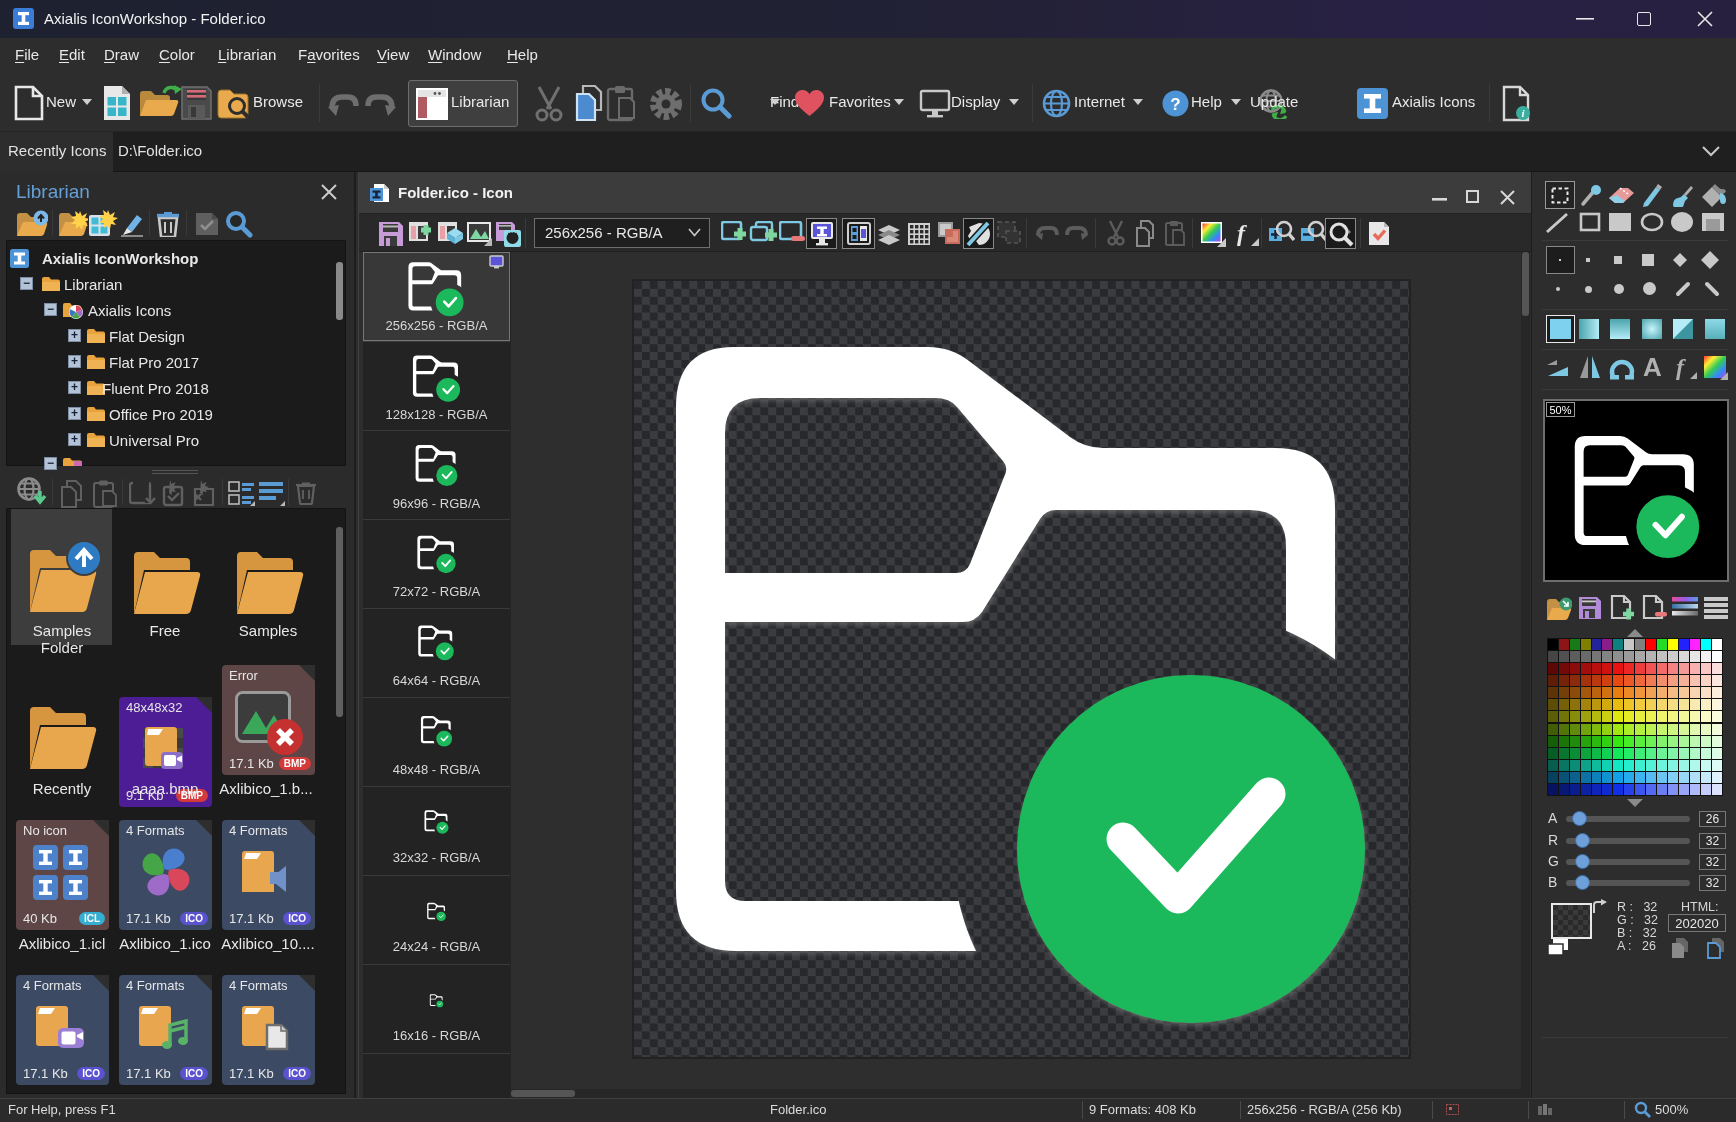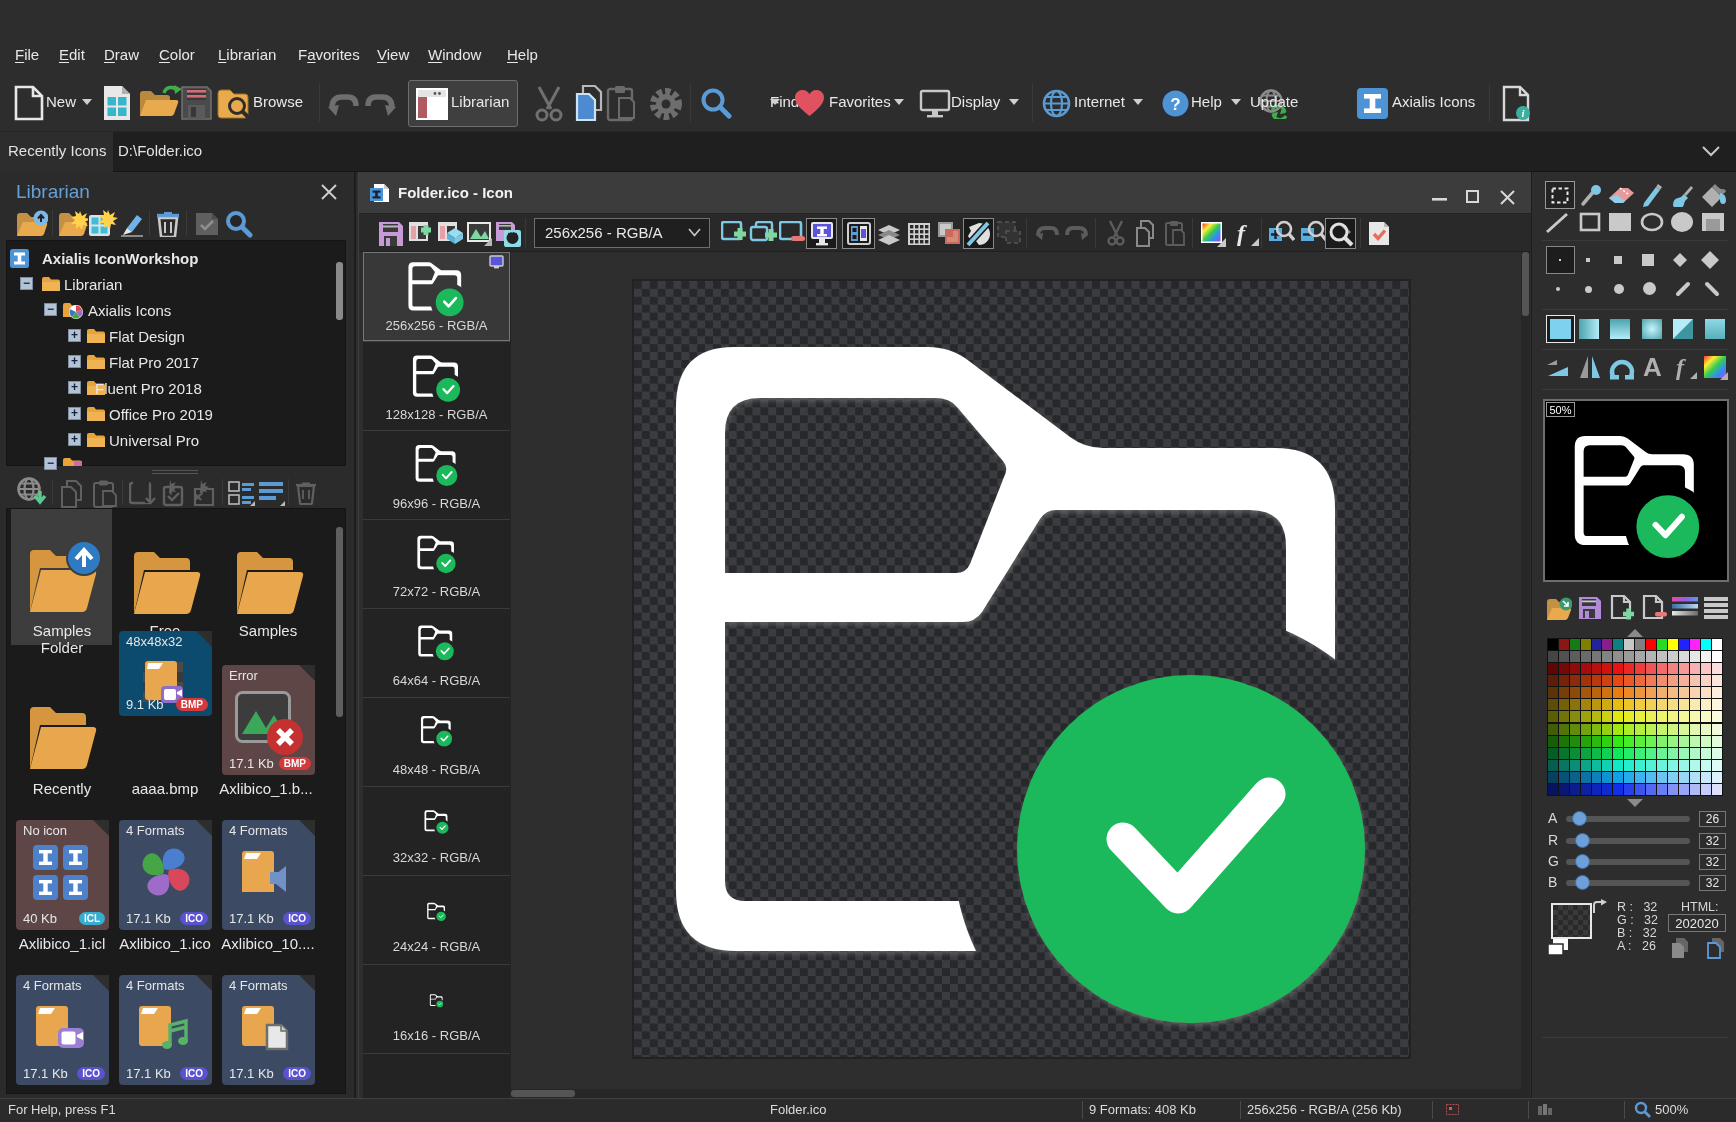--- a/index.html
+++ b/index.html
@@ -52,20 +52,36 @@
 #palette i{position:absolute;width:10px;height:11px;outline:1px solid #111}
 .sl-label{position:absolute;font-size:14px;color:#d8d8d8}
 .sl-track{position:absolute;height:6px;background:#555;border-radius:3px}
 .sl-thumb{position:absolute;width:15px;height:15px;border-radius:50%;background:#6f9fd8;border:1px solid #3a6ea5}
 .sl-box{position:absolute;width:27px;height:16px;border:1px solid #777;color:#e8e8e8;font-size:12px;text-align:center;line-height:15px}
 .cinf{position:absolute;font-size:12.5px;color:#d8d8d8}
 </style></head>
 <body>
 <div id="root">
 
+  <div id="titlebar">
+    <svg class="ic" style="left:13px;top:8px" width="21" height="21">
+        <rect width="21" height="21" rx="3" fill="#3b7cd6"></rect>
+        <rect x="5" y="4" width="11" height="3.2" fill="#fff"></rect>
+        <rect x="5" y="13.8" width="11" height="3.2" fill="#fff"></rect>
+        <rect x="8.7" y="6" width="3.6" height="9" fill="#fff"></rect>
+      </svg>
+    <div class="txt">Axialis IconWorkshop - Folder.ico</div>
+    <svg class="ic" style="left:1576px;top:18px" width="18" height="2">
+        <rect width="18" height="1.6" fill="#e8e8e8"></rect>
+      </svg>
+    <div class="a" style="left:1637px;top:12px;width:14px;height:14px;border:1.6px solid #e8e8e8;border-radius:2px"></div>
+    <svg class="ic" style="left:1697px;top:11px" width="16" height="16">
+        <path d="M1,1 L15,15 M15,1 L1,15" stroke="#e8e8e8" stroke-width="1.6"></path>
+      </svg>
+  </div>
 
   <div id="menubar">
     <span style="left:15px"><u>F</u>ile</span>
     <span style="left:59px"><u>E</u>dit</span>
     <span style="left:104px"><u>D</u>raw</span>
     <span style="left:159px"><u>C</u>olor</span>
     <span style="left:218px"><u>L</u>ibrarian</span>
     <span style="left:298px">F<u>a</u>vorites</span>
     <span style="left:377px"><u>V</u>iew</span>
     <span style="left:428px"><u>W</u>indow</span>
@@ -316,21 +332,21 @@
     <svg class="ic" style="left:86px;top:354px" width="19" height="16">
         <path d="M1,15 V3 q0,-2 2,-2 h5 l2,2.5 h7 q2,0 2,2 V15 Z" fill="#e8a33d"></path>
         <path d="M1,15 V6 h18 V15 Z" fill="#f0b354"></path>
       </svg>
     <div class="trow" style="left:109px;top:354px">Flat Pro 2017</div>
     <div class="exp" style="left:68px;top:381px">+</div>
     <svg class="ic" style="left:86px;top:380px" width="19" height="16">
         <path d="M1,15 V3 q0,-2 2,-2 h5 l2,2.5 h7 q2,0 2,2 V15 Z" fill="#e8a33d"></path>
         <path d="M1,15 V6 h18 V15 Z" fill="#f0b354"></path>
       </svg>
-    <div class="trow" style="left:95px;top:380px">Fluent Pro 2018</div>
+    <div class="trow" style="left:102px;top:380px">Fluent Pro 2018</div>
     <div class="exp" style="left:68px;top:407px">+</div>
     <svg class="ic" style="left:86px;top:406px" width="19" height="16">
         <path d="M1,15 V3 q0,-2 2,-2 h5 l2,2.5 h7 q2,0 2,2 V15 Z" fill="#e8a33d"></path>
         <path d="M1,15 V6 h18 V15 Z" fill="#f0b354"></path>
       </svg>
     <div class="trow" style="left:109px;top:406px">Office Pro 2019</div>
     <div class="exp" style="left:68px;top:433px">+</div>
     <svg class="ic" style="left:86px;top:432px" width="19" height="16">
         <path d="M1,15 V3 q0,-2 2,-2 h5 l2,2.5 h7 q2,0 2,2 V15 Z" fill="#e8a33d"></path>
         <path d="M1,15 V6 h18 V15 Z" fill="#f0b354"></path>
@@ -421,21 +437,21 @@
       <path d="M4,72 V14 q0,-4 4,-4 h16 l6,6 h26 q4,0 4,4 v8 H14 Z" fill="#d6953f"></path>
       <path d="M4,72 L15,30 h52 q4,0 3,4 l-9,34 q-1,4 -5,4 Z" fill="#e8a74c"></path>
     </svg>
     <div class="gcell-label" style="left:218px;top:622px">Samples</div>
 
     <svg class="ic" style="left:26px;top:697px" width="76" height="76">
       <path d="M4,72 V14 q0,-4 4,-4 h16 l6,6 h26 q4,0 4,4 v8 H14 Z" fill="#d6953f"></path>
       <path d="M4,72 L15,30 h52 q4,0 3,4 l-9,34 q-1,4 -5,4 Z" fill="#e8a74c"></path>
     </svg>
     <div class="gcell-label" style="left:12px;top:780px">Recently</div>
-    <div class="card" style="left:119px;top:631px;height:85px;width:93px;background:#0c4a6e">
+    <div class="card" style="left:119px;top:697px;height:110px;width:93px;background:#4c1d95">
       <div class="fold" style="border-width:0 16px 16px 0;border-color:transparent #2e2e2e transparent transparent"></div>
       <div class="tt">48x48x32</div>
       <svg class="ic" style="left:22px;top:25px" width="48" height="52">
           <rect x="2" y="6" width="40" height="40" fill="#4a4a4a"></rect>
           <rect x="2" y="6" width="10" height="10" fill="#3a3a3a"></rect>
           <rect x="22" y="6" width="10" height="10" fill="#3a3a3a"></rect>
           <rect x="12" y="16" width="10" height="10" fill="#3a3a3a"></rect>
           <rect x="32" y="16" width="10" height="10" fill="#3a3a3a"></rect>
           <rect x="2" y="26" width="10" height="10" fill="#3a3a3a"></rect>
           <rect x="22" y="26" width="10" height="10" fill="#3a3a3a"></rect>

